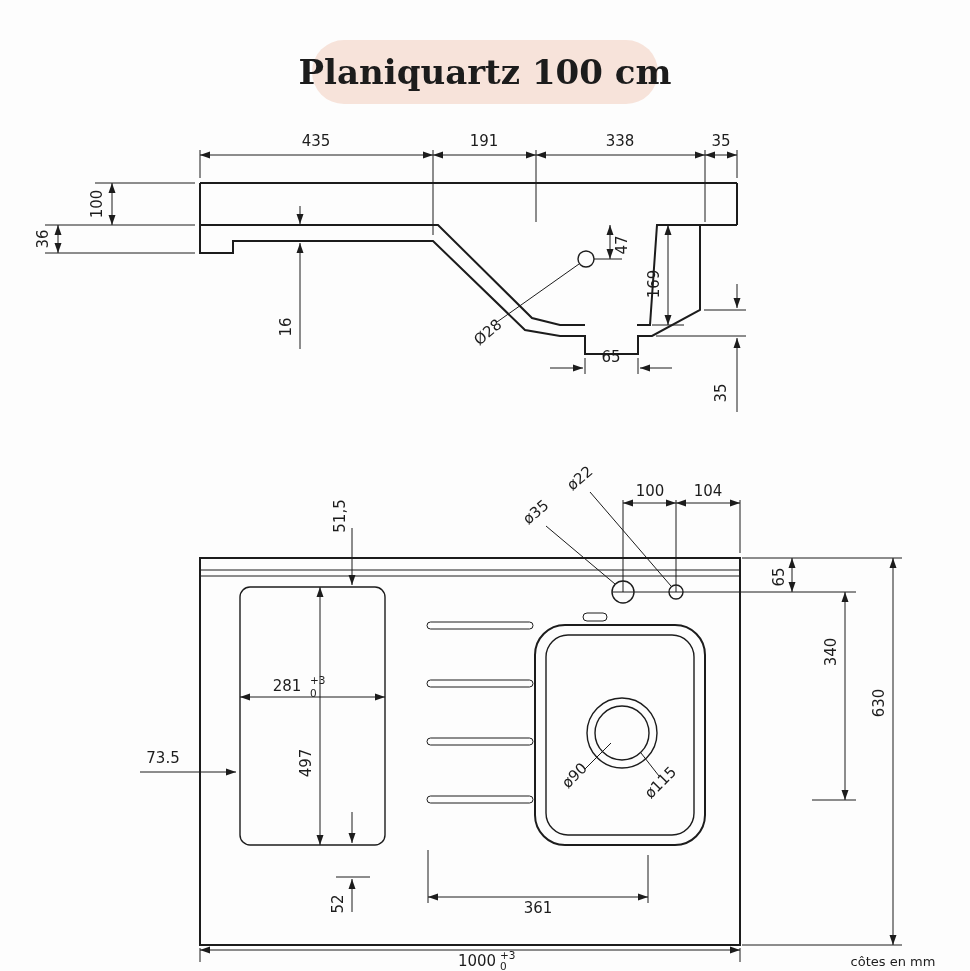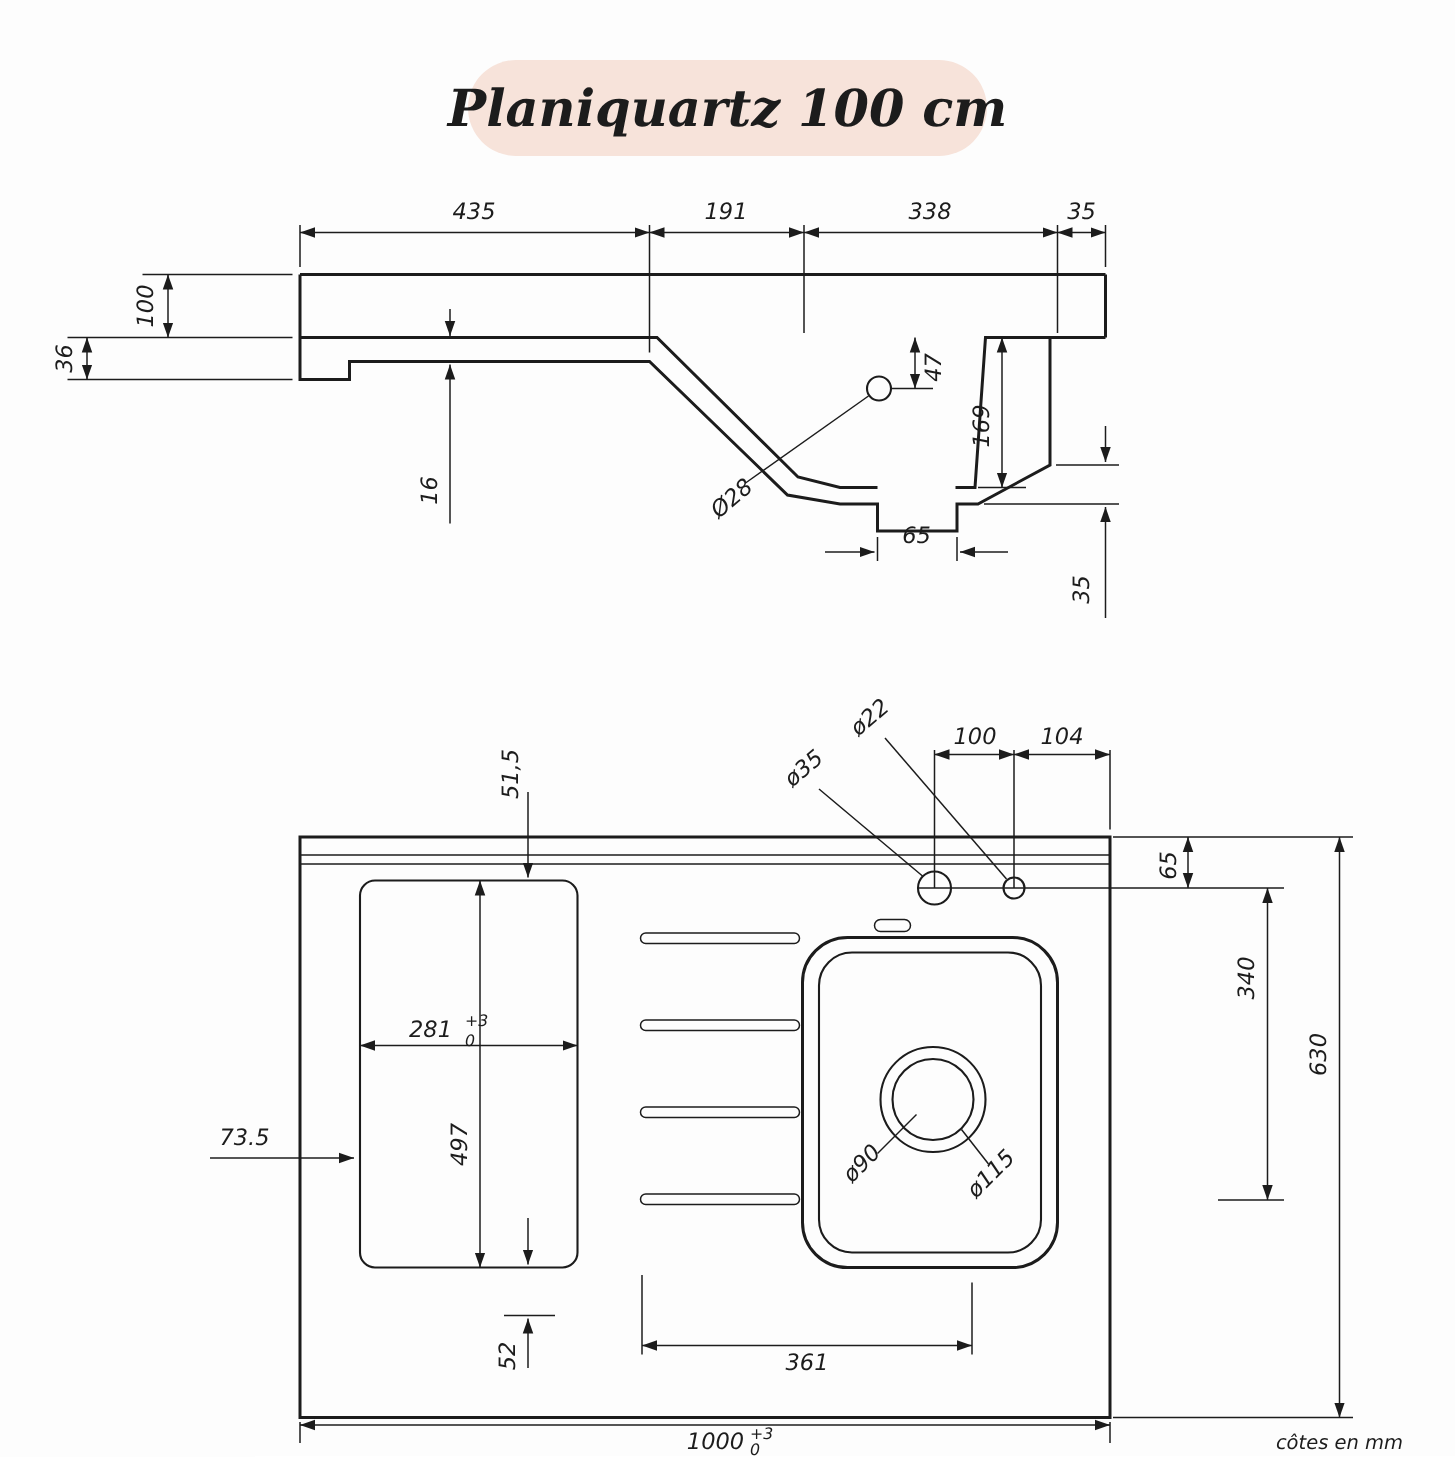--- a/index.html
+++ b/index.html
@@ -1,16 +1,16 @@
 <!DOCTYPE html>
 <html><head>
 <meta charset="utf-8">
 <style>
   html,body{margin:0;padding:0;background:#ffffff;}
-  .canvas{position:relative;width:970px;height:971px;background:#fdfdfd;overflow:hidden;font-style:italic;}
+  .canvas{position:relative;width:970px;height:971px;background:#fdfdfd;overflow:hidden;}
   svg{position:absolute;left:0;top:0;}
   text{font-family:"DejaVu Sans",sans-serif;font-size:15px;fill:#1c1c1c;}
   text.small{font-size:10.5px;}
   text.note{font-size:13px;}
   text.title{font-family:"DejaVu Serif",serif;font-weight:bold;font-size:34px;}
   .ln{stroke:#1c1c1c;fill:none;}
   .w2{stroke-width:2;}
   .w15{stroke-width:1.4;}
   .w1{stroke-width:1;}
 </style>

